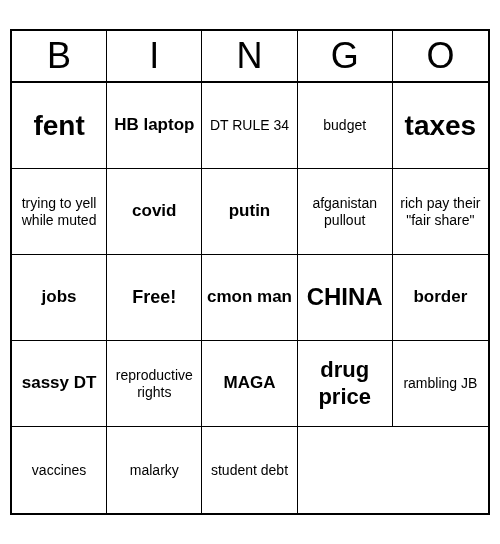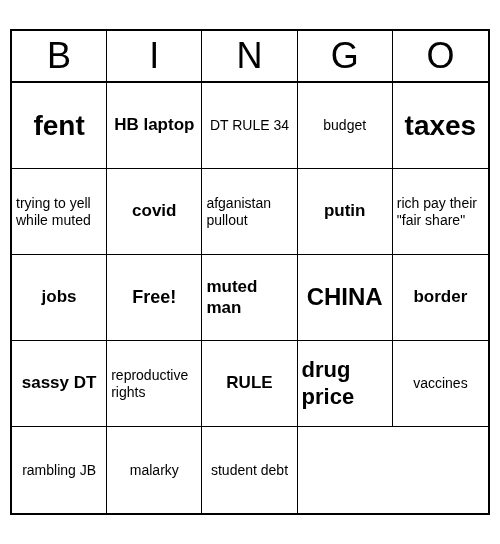--- a/index.html
+++ b/index.html
@@ -37,21 +37,21 @@
       grid-template-columns: repeat(5, 1fr);
       grid-template-rows: repeat(5, 1fr);
     }
     .bingo-cell {
       border-right: 1px solid #000;
       border-bottom: 1px solid #000;
       min-height: 86px;
       display: flex;
       align-items: center;
       justify-content: center;
-      text-align: left;
+      text-align: center;
       padding: 6px 4px;
       font-size: 14px;
       line-height: 1.2;
     }
     .bingo-cell:nth-child(5n) {
       border-right: none;
     }
     .bingo-cell:nth-child(n+21) {
       border-bottom: none;
     }
@@ -88,30 +88,30 @@
       <div class="bingo-header-cell">O</div>
     </div>
   <div class="bingo-grid">
   <div class="bingo-cell xlarge-text">fent</div>
       <div class="bingo-cell medium-text">HB laptop</div>
       <div class="bingo-cell ">DT RULE 34</div>
       <div class="bingo-cell ">budget</div>
       <div class="bingo-cell xlarge-text">taxes</div>
       <div class="bingo-cell ">trying to yell while muted</div>
       <div class="bingo-cell medium-text">covid</div>
+      <div class="bingo-cell medium-text">putin</div>
       <div class="bingo-cell ">afganistan pullout</div>
-      <div class="bingo-cell medium-text">putin</div>
       <div class="bingo-cell ">rich pay their "fair share"</div>
       <div class="bingo-cell medium-text">jobs</div>
       <div class="bingo-cell free">Free!</div>
-      <div class="bingo-cell medium-text">muted man</div>
+      <div class="bingo-cell medium-text">cmon man</div>
       <div class="bingo-cell china-text">CHINA</div>
       <div class="bingo-cell medium-text">border</div>
       <div class="bingo-cell medium-text">sassy DT</div>
       <div class="bingo-cell ">reproductive rights</div>
-      <div class="bingo-cell medium-text">RULE</div>
+      <div class="bingo-cell medium-text">MAGA</div>
       <div class="bingo-cell drug-price">drug price</div>
+      <div class="bingo-cell ">rambling JB</div>
       <div class="bingo-cell ">vaccines</div>
-      <div class="bingo-cell ">rambling JB</div>
       <div class="bingo-cell ">malarky</div>
       <div class="bingo-cell ">student debt</div>
     </div>
 </div>
 
 </body></html>

